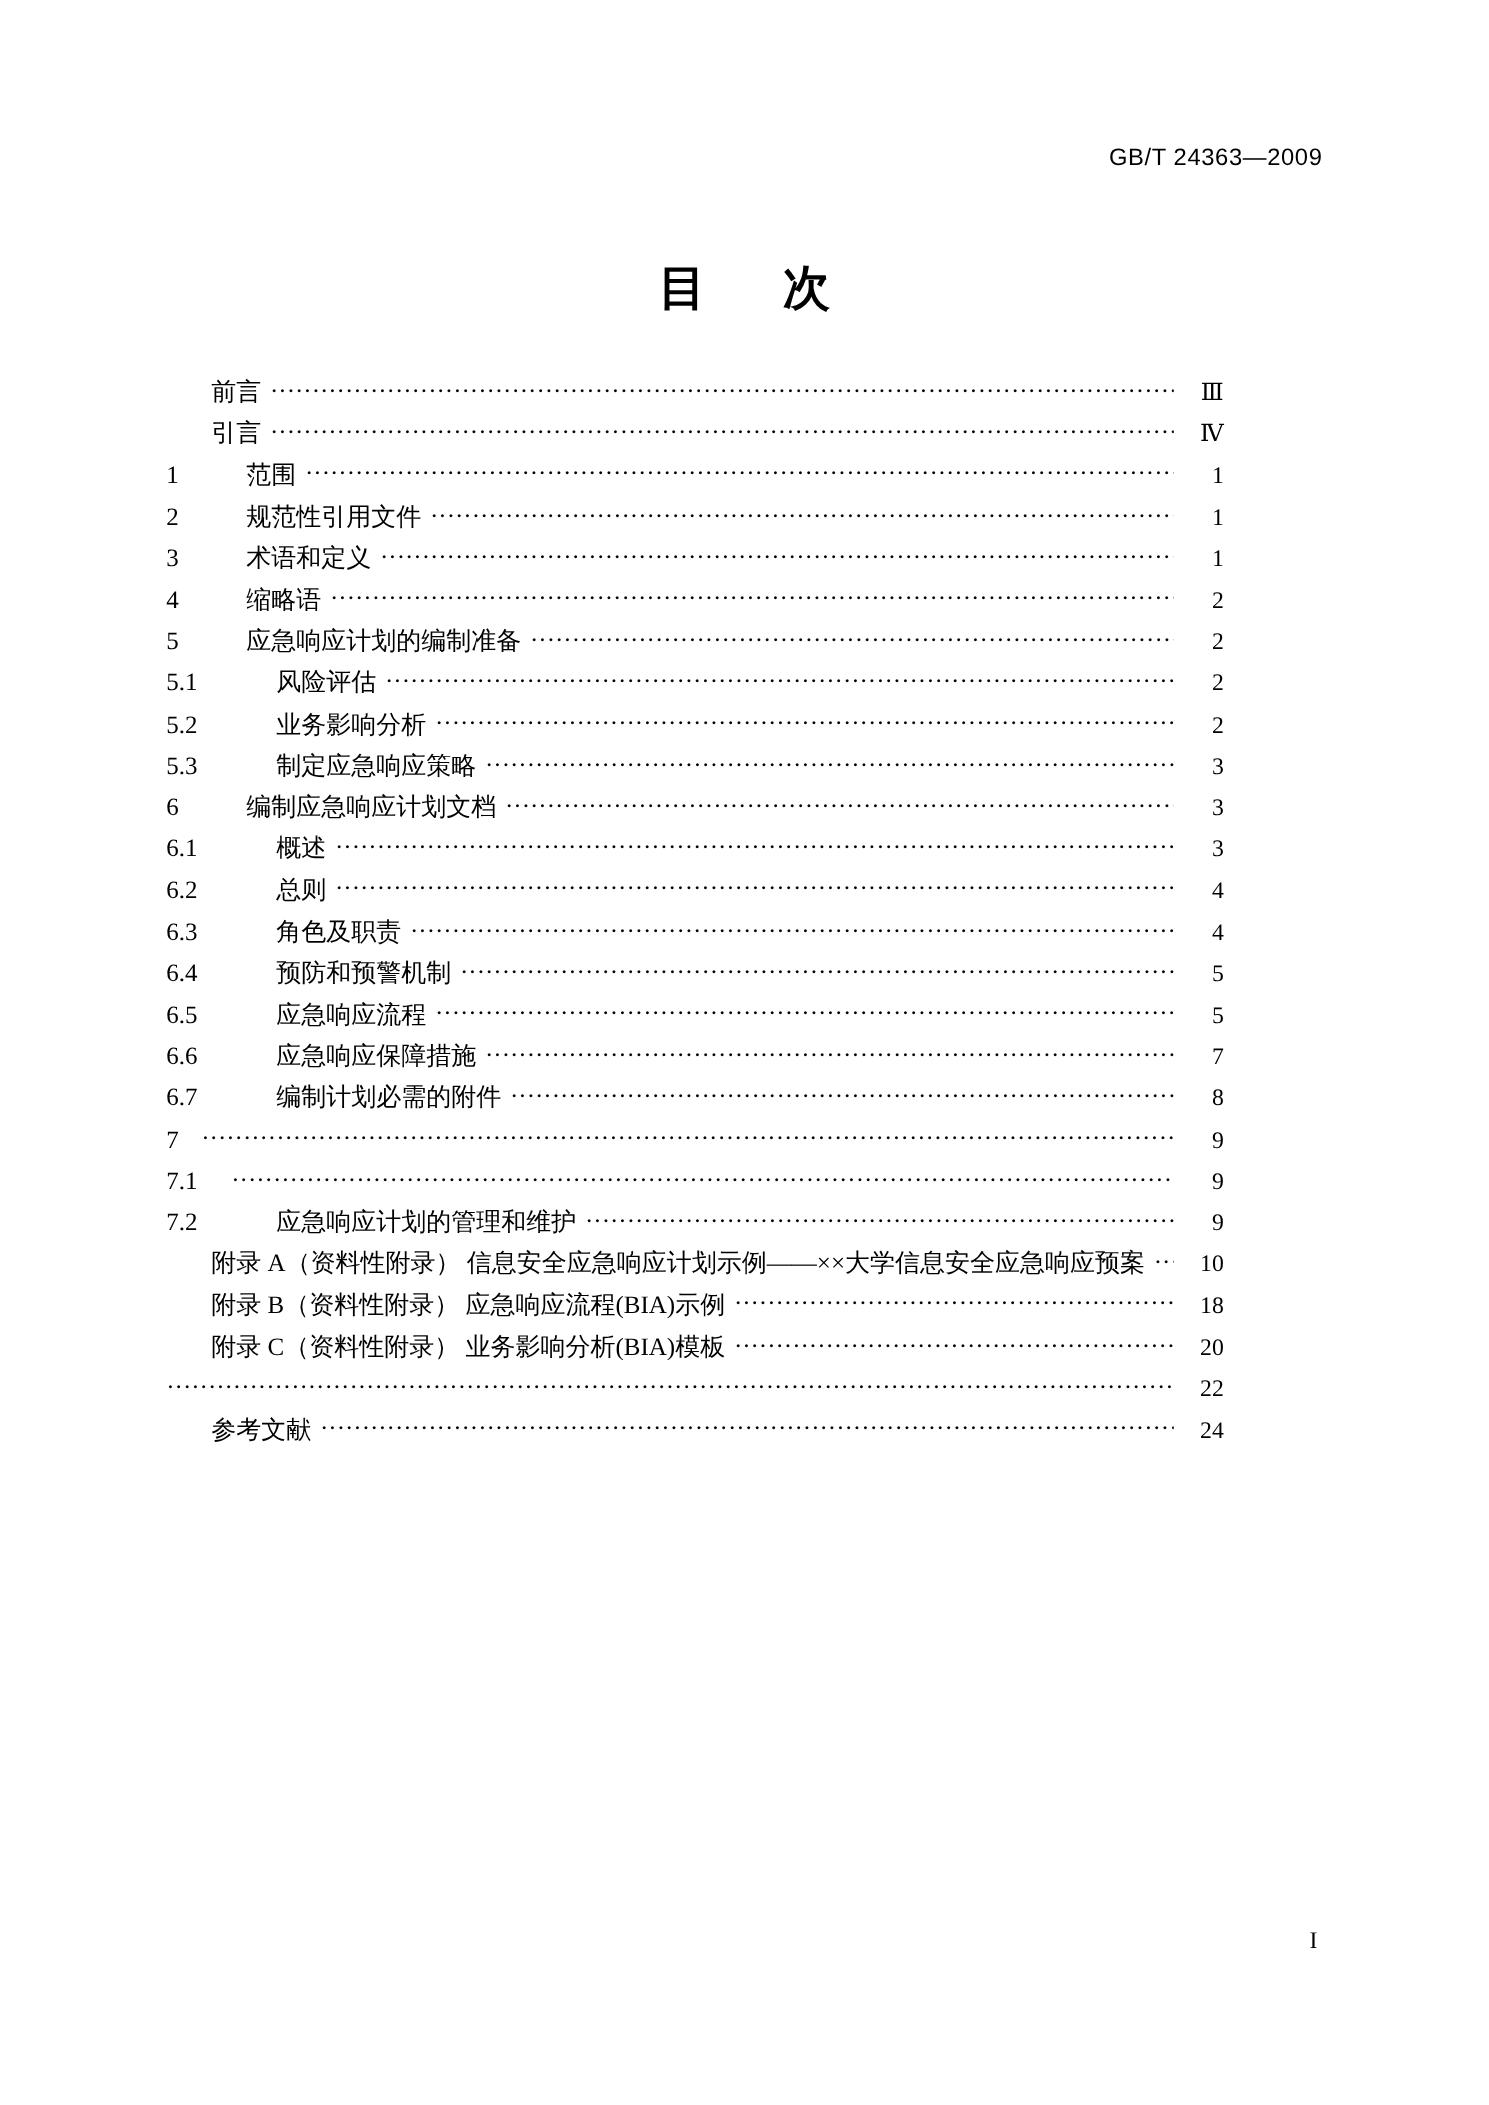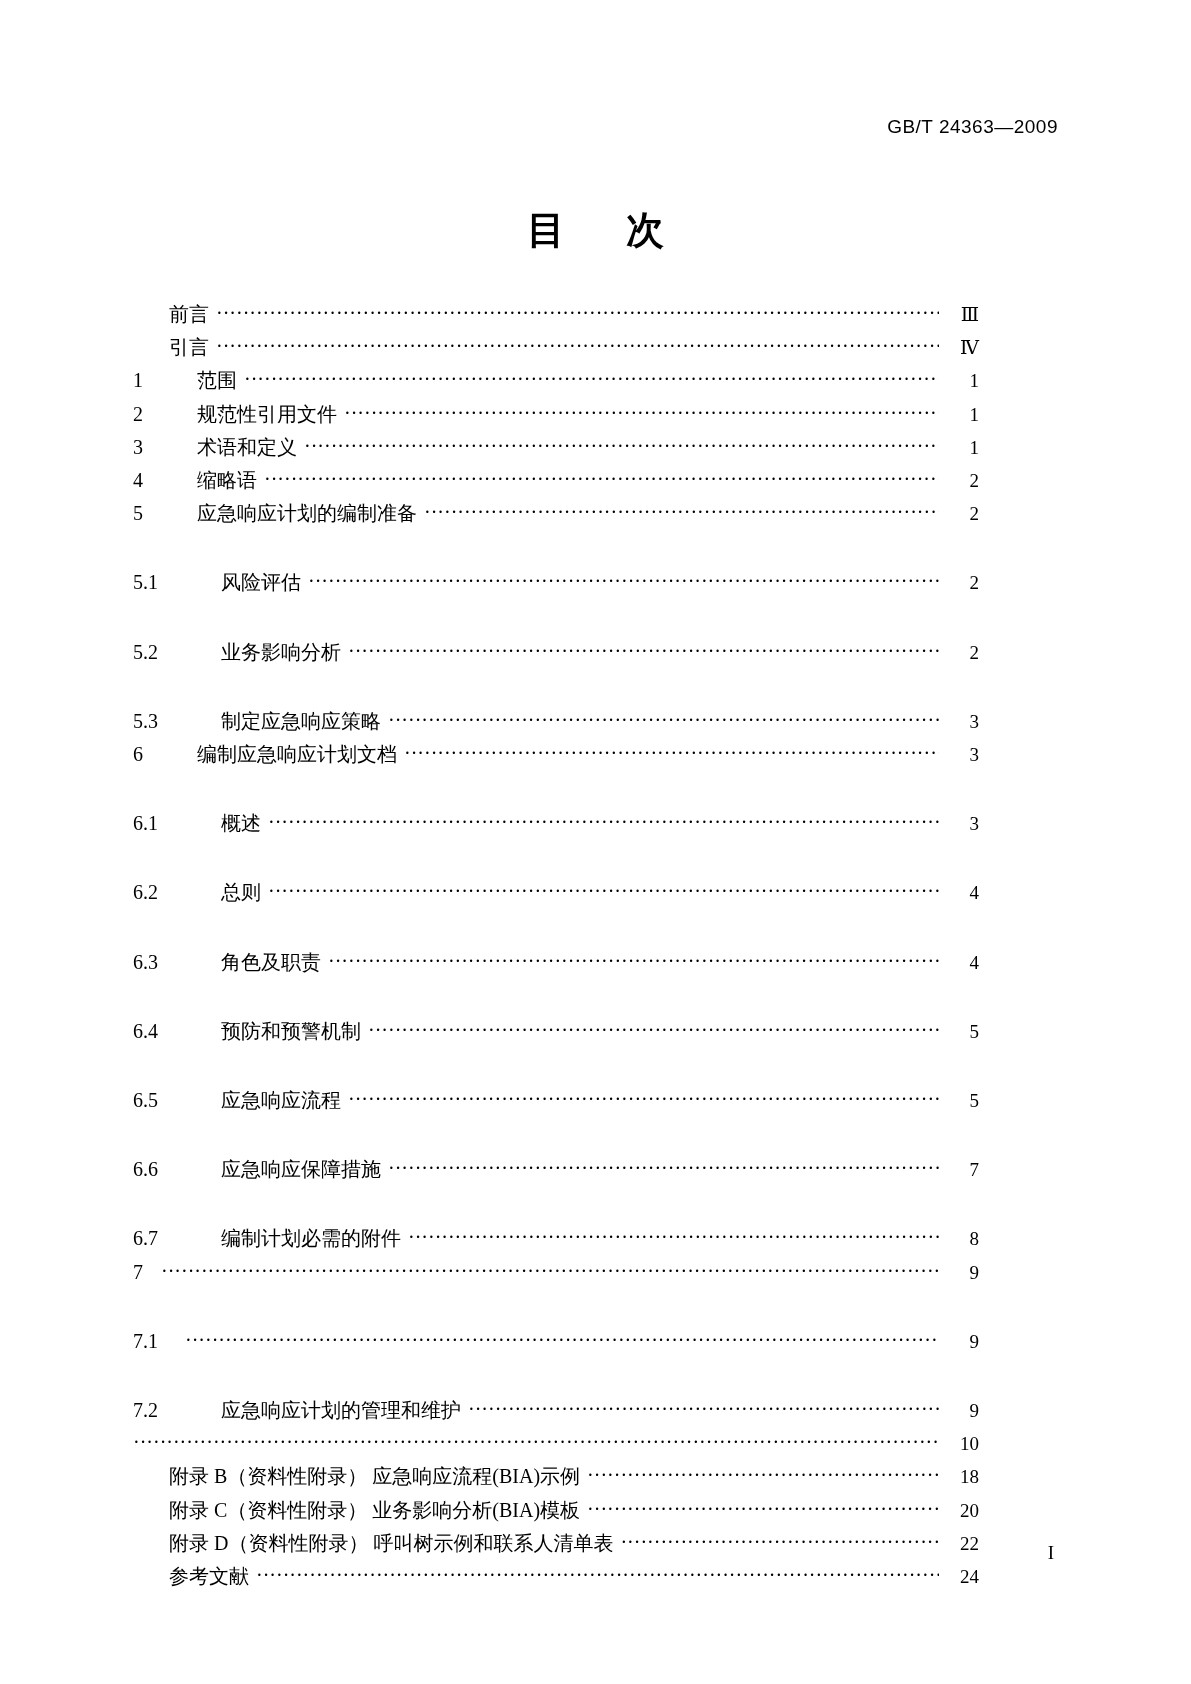--- a/index.html
+++ b/index.html
@@ -52,21 +52,21 @@
     align-items: baseline;
     font-size: 20px;
     line-height: 33.2px;
     white-space: nowrap;
   }
   .num {
     flex: 0 0 auto;
     display: inline-block;
   }
   .num-1 { width: 28px; }
-  .num-2 { width: 52px; margin-top: 36px; }
+  .num-2 { width: 52px; }
   .num-ap { width: 0; }
   .label {
     flex: 0 0 auto;
     padding-right: 7px;
     margin-left: 36px;
   }
   .dots {
     flex: 1 1 auto;
     overflow: hidden;
     white-space: nowrap;
@@ -221,38 +221,38 @@
         <span class="pg">9</span>
       </div>
       <div class="toc-row">
         <span class="num num-2">7.2</span>
         <span class="label">应急响应计划的管理和维护</span>
         <span class="dots"></span>
         <span class="pg">9</span>
       </div>
       <div class="toc-row">
         <span class="num num-ap"></span>
+        <span class="label">附录 A（资料性附录）   信息安全应急响应计划示例——××大学信息安全应急响应预案</span>
         <span class="dots"></span>
         <span class="pg">10</span>
       </div>
       <div class="toc-row">
         <span class="num num-ap"></span>
         <span class="label">附录 B（资料性附录）   应急响应流程(BIA)示例</span>
         <span class="dots"></span>
         <span class="pg">18</span>
       </div>
       <div class="toc-row">
         <span class="num num-ap"></span>
         <span class="label">附录 C（资料性附录）   业务影响分析(BIA)模板</span>
         <span class="dots"></span>
         <span class="pg">20</span>
       </div>
       <div class="toc-row">
         <span class="num num-ap"></span>
-        <span class="label">附录 D（资料性附录）   呼叫树示例和联系人清单表</span>
         <span class="dots"></span>
         <span class="pg">22</span>
       </div>
       <div class="toc-row">
         <span class="num num-ap"></span>
         <span class="label">参考文献</span>
         <span class="dots"></span>
         <span class="pg">24</span>
       </div>
     </div>

